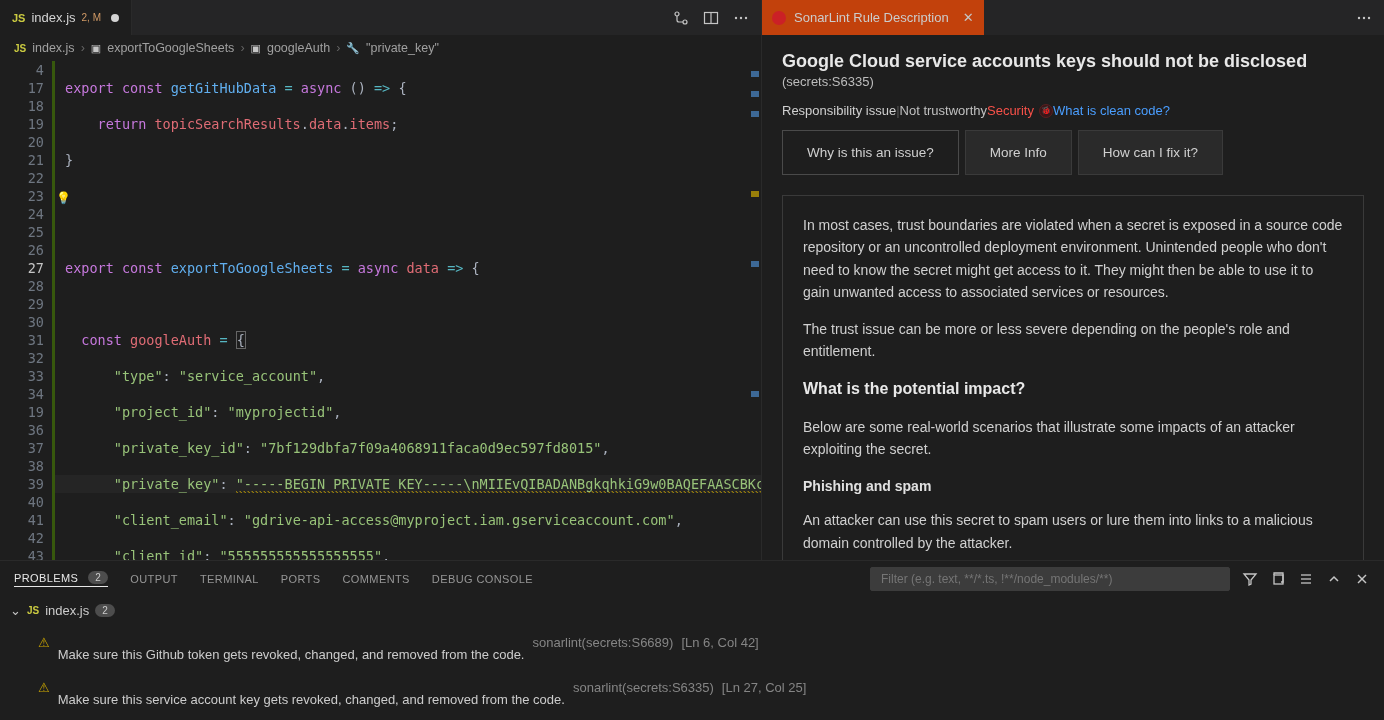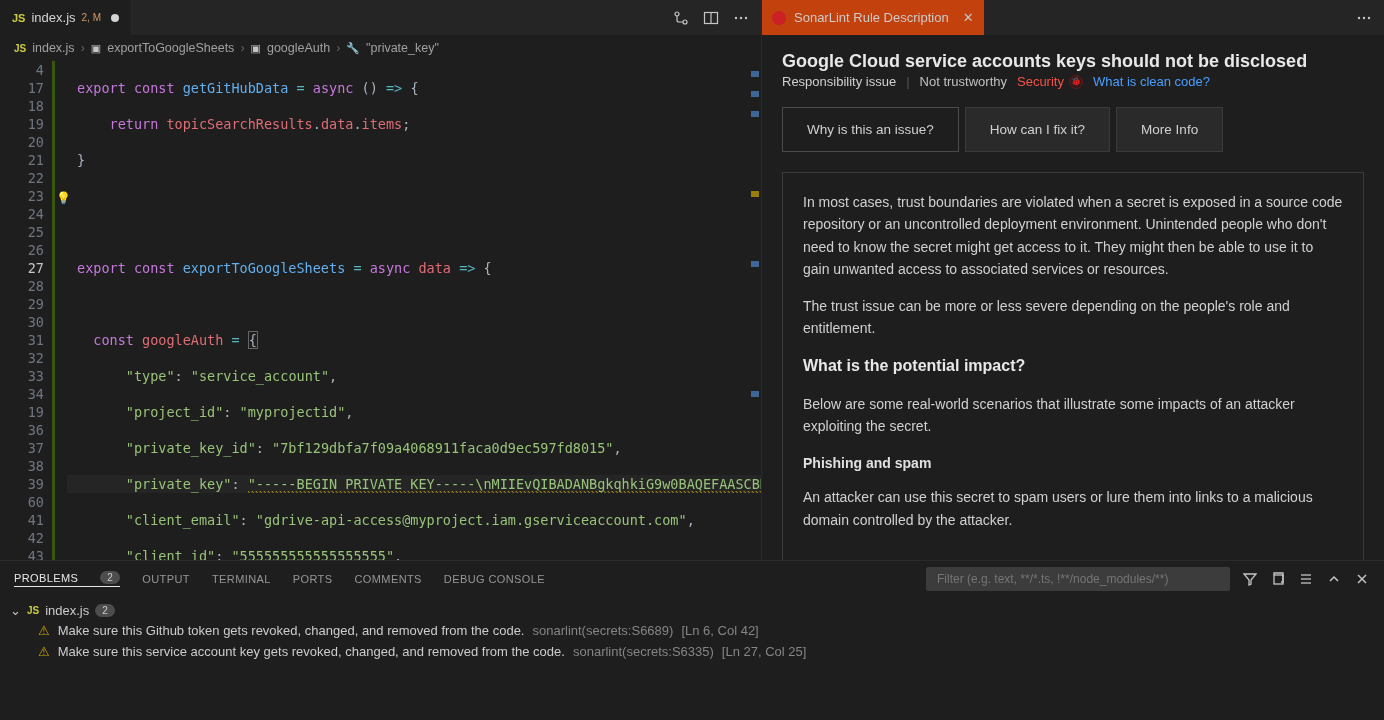--- a/index.html
+++ b/index.html
@@ -25,21 +25,21 @@
 .tab-actions { margin-left: auto; display: flex; gap: 14px; padding-right: 12px; color: #c5c5c5; }
 .tab-actions svg { width: 16px; height: 16px; }
 .breadcrumb { display: flex; align-items: center; height: 26px; padding: 0 14px; gap: 6px; font-size: 12.5px; color: #a0a0a0; background: #1e1e1e; }
 .breadcrumb .sep { color: #666; }
 .breadcrumb .cube, .breadcrumb .wrench { color: #c5c5c5; font-size: 11px; }
 .code-area { flex: 1; display: flex; overflow: hidden; font-family: "SF Mono", Consolas, monospace; font-size: 13.5px; line-height: 18px; position: relative; }
 .gutter { width: 52px; text-align: right; color: #6e7681; padding-right: 8px; user-select: none; position: relative; }
 .gutter .ln { height: 18px; }
 .gutter .ln.active { color: #c5c5c5; }
 .add-bar { width: 3px; background: #487e02; opacity: 0.6; }
-.code { flex: 1; white-space: pre; color: #d4d4d4; overflow: hidden; position: relative; padding-left: 12px; }
+.code { flex: 1; white-space: pre; color: #d4d4d4; overflow: hidden; position: relative; }
 .code .row { height: 18px; padding-left: 10px; }
 .code .row.hl { background: rgba(255,255,255,0.03); }
 .minimap { position: absolute; right: 0; top: 0; width: 12px; height: 100%; }
 .minimap .blk { position: absolute; right: 2px; width: 8px; height: 6px; background: #4a88c7; opacity: 0.7; }
 .tok-kw { color: #c678dd; }
 .tok-const { color: #c678dd; }
 .tok-fn { color: #61afef; }
 .tok-var { color: #e06c75; }
 .tok-str { color: #98c379; }
 .tok-op { color: #56b6c2; }
@@ -50,49 +50,49 @@
 
 .rule-pane { flex: 1; display: flex; flex-direction: column; background: #1e1e1e; }
 .rule-tabbar { display: flex; align-items: center; height: 35px; background: #252526; }
 .rule-tab { display: flex; align-items: center; gap: 8px; padding: 0 10px; height: 100%; background: #c2410c; }
 .sl-icon { width: 14px; height: 14px; border-radius: 50%; background: #cb2026; display: inline-block; }
 .rule-close { color: #c5c5c5; margin-left: 6px; cursor: pointer; }
 .rule-more { margin-left: auto; padding-right: 12px; color: #c5c5c5; }
 .rule-body { padding: 16px 20px; overflow: auto; flex: 1; }
 .rule-title { font-size: 18px; font-weight: 600; color: #e8e8e8; margin-bottom: 2px; }
 .rule-id { font-size: 13px; color: #bdbdbd; margin-bottom: 14px; }
-.rule-badges { display: flex; gap: 10px; margin-bottom: 18px; font-size: 13px; }
+.rule-badges { display: flex; margin-bottom: 12px; font-size: 13px; }
 .badge-resp { color: #d0d0d0; font-weight: 500; }
 .badge-sep { color: #555; }
 .badge-trust { color: #c0c0c0; }
 .badge-sec { color: #f85149; font-weight: 500; display: flex; align-items: center; gap: 5px; }
 .sec-dot { width: 14px; height: 14px; border-radius: 50%; background: #3a1618; border: 1px solid #5a2020; display: flex; align-items: center; justify-content: center; font-size: 8px; }
 .badge-link { color: #4a9eff; cursor: pointer; }
 .rule-tabs { display: flex; gap: 6px; margin-bottom: 20px; }
 .rtab { padding: 14px 24px; background: #2a2a2a; color: #d0d0d0; font-size: 13.5px; cursor: pointer; border: 1px solid #3a3a3a; }
 .rtab.active { background: #1e1e1e; border: 1px solid #4a4a4a; }
 .rule-content { border: 1px solid #3a3a3a; padding: 18px 20px; font-size: 14px; line-height: 1.6; color: #d0d0d0; }
 .rule-content p { margin-bottom: 14px; }
 .rule-content h3 { font-size: 16px; font-weight: 700; color: #e8e8e8; margin: 10px 0 14px; }
 .rule-content h4 { font-size: 14px; font-weight: 700; color: #e0e0e0; margin: 6px 0 12px; }
 
 .bottom { flex: 1; display: flex; flex-direction: column; border-top: 1px solid #2a2a2a; background: #1e1e1e; }
 .panel-tabs { display: flex; align-items: center; height: 36px; padding: 0 14px; gap: 22px; }
-.ptab { font-size: 11px; letter-spacing: 0.4px; color: #969696; cursor: pointer; display: flex; align-items: center; gap: 22px; }
+.ptab { font-size: 11px; letter-spacing: 0.4px; color: #969696; cursor: pointer; display: flex; align-items: center; gap: 10px; }
 .ptab.active { color: #e7e7e7; border-bottom: 1px solid #e7e7e7; padding-bottom: 2px; }
 .pcount { background: #4d4d4d; color: #ccc; border-radius: 10px; padding: 1px 7px; font-size: 10px; }
 .panel-tools { margin-left: auto; display: flex; align-items: center; gap: 12px; }
-.filter-input { background: #3c3c3c; border: 1px solid #3c3c3c; color: #ccc; padding: 4px 10px; width: 304px; font-size: 12px; border-radius: 2px; }
+.filter-input { background: #3c3c3c; border: 1px solid #3c3c3c; color: #ccc; padding: 4px 10px; width: 360px; font-size: 12px; border-radius: 2px; }
 .tool-icon { color: #c5c5c5; cursor: pointer; }
 .problems-list { padding: 4px 10px; font-size: 13px; }
 .prob-file { display: flex; align-items: center; gap: 6px; padding: 2px 0; }
 .prob-file .chev { color: #c5c5c5; }
 .prob-item { display: flex; align-items: center; gap: 8px; padding: 3px 0 3px 28px; }
 .warn-icon { color: #cca700; }
-.prob-msg { color: #cccccc; }
+.prob-msg { color: #cccccc; margin-top: 24px; }
 .prob-src { color: #858585; }
 .prob-loc { color: #858585; }
 svg { display: block; }
 </style>
 </head>
 <body>
 
 <div class="top">
 
   <div class="editor-pane">
@@ -158,21 +158,21 @@
           <div class="ln">30</div>
           <div class="ln">31</div>
           <div class="ln">32</div>
           <div class="ln">33</div>
           <div class="ln">34</div>
           <div class="ln">19</div>
           <div class="ln">36</div>
           <div class="ln">37</div>
           <div class="ln">38</div>
           <div class="ln">39</div>
-          <div class="ln">60</div>
+          <div class="ln">40</div>
           <div class="ln">41</div>
           <div class="ln">42</div>
           <div class="ln">43</div>
       </div>
       <div class="add-bar"></div>
       <span class="lightbulb">💡</span>
       <div class="code">
 <div class="row"><span class="tok-kw">export</span> <span class="tok-const">const</span> <span class="tok-fn">getGitHubData</span> <span class="tok-op">=</span> <span class="tok-kw">async</span> <span class="tok-punc">()</span> <span class="tok-op">=&gt;</span> <span class="tok-punc">{</span></div>
 <div class="row">    <span class="tok-kw">return</span> <span class="tok-var">topicSearchResults</span><span class="tok-punc">.</span><span class="tok-prop">data</span><span class="tok-punc">.</span><span class="tok-prop">items</span><span class="tok-punc">;</span></div>
 <div class="row"><span class="tok-punc">}</span></div>
@@ -220,34 +220,35 @@
       <span class="rule-more">
           <svg width="16" height="16" viewBox="0 0 16 16" fill="currentColor">
             <circle cx="3" cy="8" r="1.2"></circle>
             <circle cx="8" cy="8" r="1.2"></circle>
             <circle cx="13" cy="8" r="1.2"></circle>
           </svg>
         </span>
     </div>
     <div class="rule-body">
       <div class="rule-title">Google Cloud service accounts keys should not be disclosed</div>
+      <div class="rule-id">(secrets:S6335)</div>
       <div class="rule-badges">
         <span class="badge-resp">Responsibility issue</span>
         <span class="badge-sep">|</span>
         <span class="badge-trust">Not trustworthy</span>
         <span class="badge-sec">
           <span>Security</span>
           <span class="sec-dot">🐞</span>
         </span>
         <span class="badge-link">What is clean code?</span>
       </div>
       <div class="rule-tabs">
         <div class="rtab active">Why is this an issue?</div>
+        <div class="rtab">More Info</div>
         <div class="rtab">How can I fix it?</div>
-        <div class="rtab">More Info</div>
       </div>
       <div class="rule-content">
         <p>In most cases, trust boundaries are violated when a secret is exposed in a source code repository or an uncontrolled deployment environment. Unintended people who don't need to know the secret might get access to it. They might then be able to use it to gain unwanted access to associated services or resources.</p>
         <p>The trust issue can be more or less severe depending on the people's role and entitlement.</p>
         <h3>What is the potential impact?</h3>
         <p>Below are some real-world scenarios that illustrate some impacts of an attacker exploiting the secret.</p>
         <h4>Phishing and spam</h4>
         <p>An attacker can use this secret to spam users or lure them into links to a malicious domain controlled by the attacker.</p>
 
       </div>

